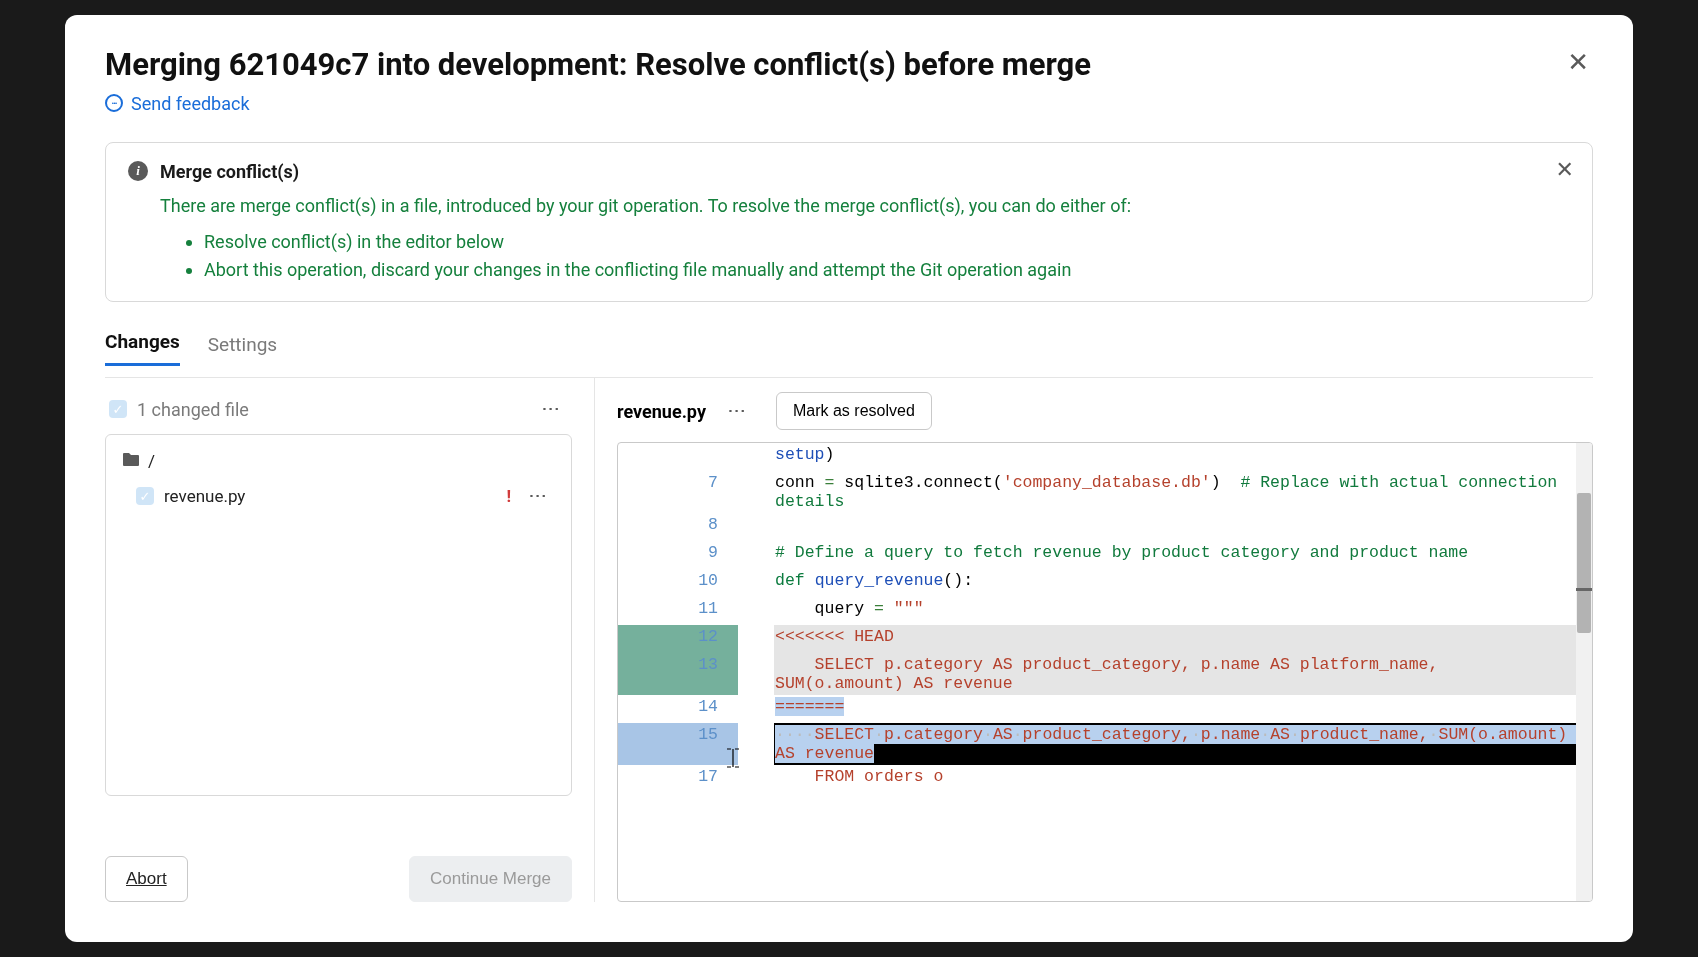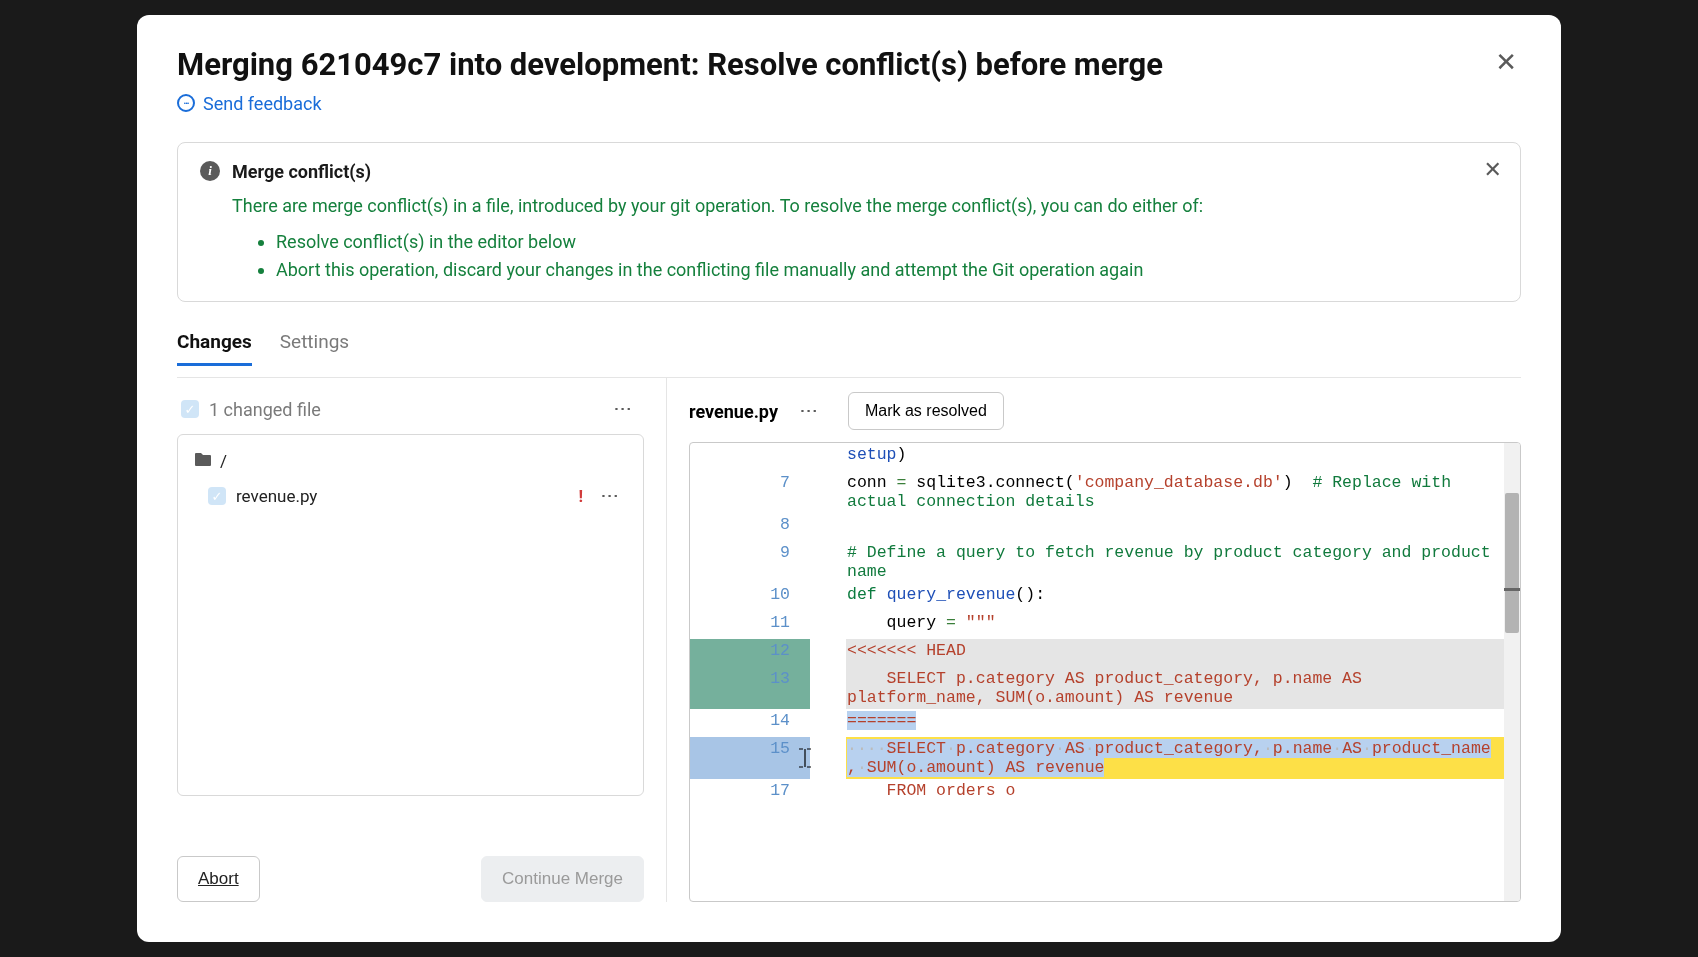--- a/index.html
+++ b/index.html
@@ -8,21 +8,21 @@
       background: #1a1a1a;
       display: flex;
       align-items: center;
       justify-content: center;
       min-height: 100vh;
       padding: 10px;
     }
     .modal {
       background: #fff;
       border-radius: 12px;
-      width: 1424px;
+      width: 1568px;
       position: relative;
       padding: 30px 40px 40px 40px;
     }
     .modal-header {
       display: flex;
       justify-content: space-between;
       align-items: flex-start;
     }
     .modal-title {
       font-size: 31px;
@@ -106,20 +106,21 @@
     }
     .info-body ul {
       padding-left: 44px;
       margin-top: 8px;
     }
     .tabs {
       display: flex;
       gap: 28px;
       margin-top: 28px;
       border-bottom: 1px solid transparent;
+      align-items: flex-end;
     }
     .tab {
       font-size: 19px;
       padding-bottom: 10px;
       cursor: pointer;
       color: #7a7a7a;
     }
     .tab.active {
       color: #111;
       font-weight: 700;
@@ -276,21 +277,21 @@
       word-break: break-word;
       padding-top: 2px;
       padding-bottom: 2px;
       padding-right: 20px;
       border-left: 1px solid transparent;
       margin-left: 36px;
     }
     .hl-head .gutter-marker, .hl-head .lineno { background: #75b09c; }
     .hl-head .code-content { background: #e5e5e5; }
     .hl-incoming .gutter-marker, .hl-incoming .lineno { background: #a8c5e6; }
-    .hl-incoming .code-content { background: #fde047; }
+    .hl-incoming .code-content { background: #000000; }
     .hl-sel { background: #b8d1ef; }
     .tok-kw { color: #0b7b3e; }
     .tok-str { color: #b5412c; }
     .tok-cm { color: #117a3d; }
     .tok-fn { color: #1e4fb7; }
     .tok-op { color: #3a7f3a; }
     .tok-conf { color: #b5412c; }
     .tok-ws { color: #bbb; }
     .cursor-ind {
       position: absolute;

